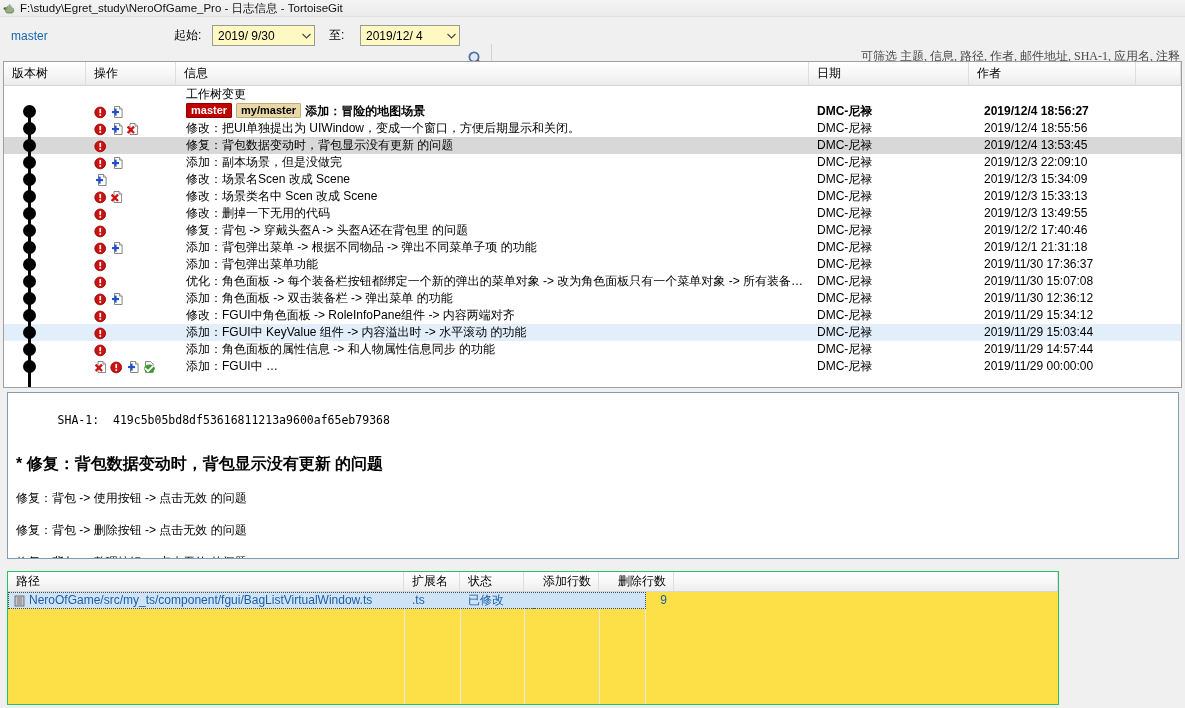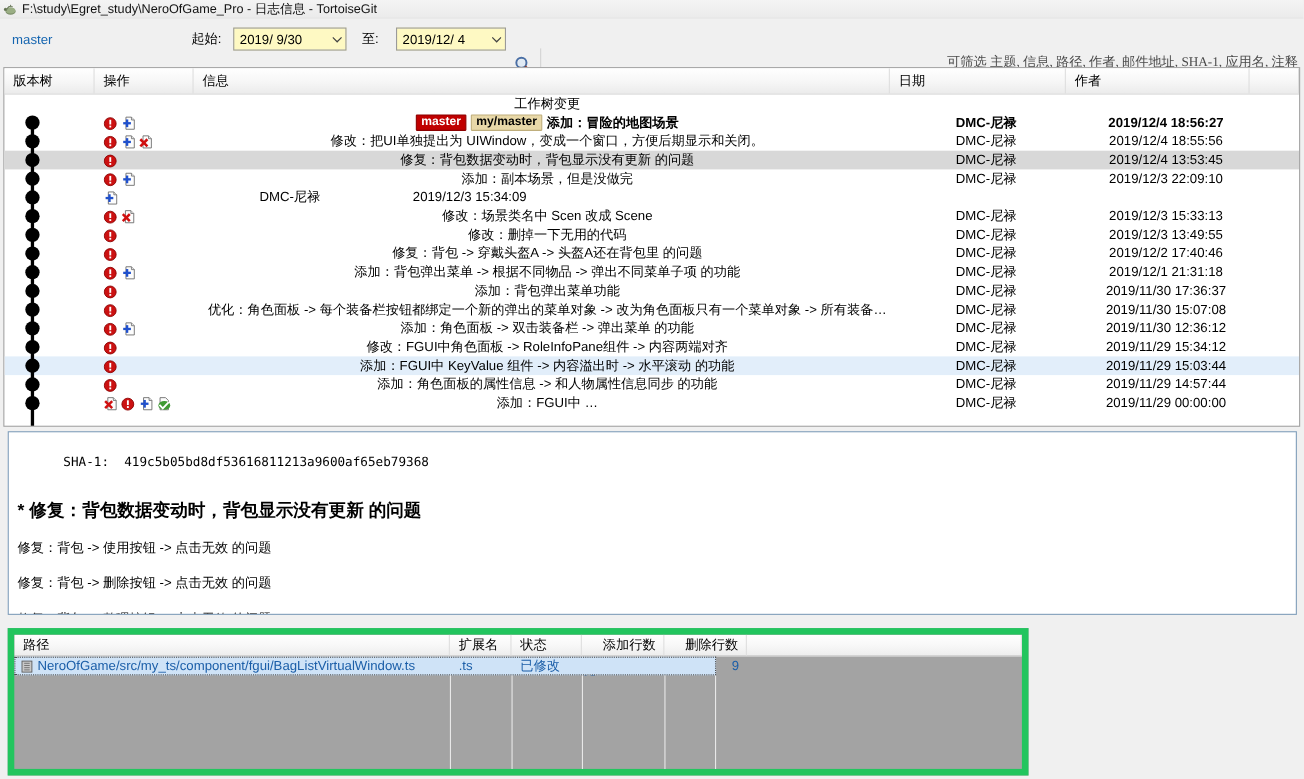--- a/index.html
+++ b/index.html
@@ -74,21 +74,20 @@
     color: #4a4a4a; font-size: 12px; font-family: Liberation Serif, serif;
   }
 
   
   .commit-panel {
     position: absolute; left: 3px; top: 61px;
     width: 1179px; height: 327px;
     background: #fff;
     border: 1px solid #a0a0a0;
     overflow: hidden;
-    text-align: center;
   }
   .headerrow {
     display: flex; height: 24px;
     background: linear-gradient(to bottom,#ffffff 0%,#f6f6f6 55%,#ebebeb 100%);
     border-bottom: 1px solid #d6d6d6;
     font-size: 12px;
   }
   .headerrow .hcell {
     display: flex; align-items: center;
     padding-left: 8px;
@@ -156,23 +155,23 @@
   .sha-line {
     font-family: "DejaVu Sans Mono", "Liberation Mono", monospace;
     font-size: 11.5px; margin-bottom: 13px; white-space: pre;
   }
   .msg-subject { font-weight: bold; font-size: 16px; margin-bottom: 15px; }
   .msg-body-line { font-size: 12px; margin-bottom: 15px; }
 
   
   .file-panel {
     position: absolute; left: 7px; top: 571px;
-    width: 928px; height: 134px;
-    background: #a3a3a3;
-    border: 6px solid #22c55e;
+    width: 1052px; height: 134px;
+    background: #fde047;
+    border: 1px solid #22c55e;
     overflow: hidden;
   }
   .fheader { display: flex; height: 20px;
     background: linear-gradient(to bottom,#ffffff 0%,#f7f7f7 55%,#ededed 100%);
     border-bottom: 1px solid #d6d6d6; font-size: 12px; }
   .fheader .hc {
     display: flex; align-items: center;
     border-right: 1px solid #dedede;
     overflow: hidden; white-space: nowrap; cursor: pointer;
   }
@@ -402,20 +401,21 @@
           <div class="cell act">
             <span style="display: inline-flex;">
               <svg width="14" height="14" viewBox="0 0 14 14" class="icn">
                 <path d="M4.5 1.5 h5.0 l2.6 2.6 v8.4 h-7.6 z" fill="#fdfdfd" stroke="#6b6b6b" stroke-width="0.8"></path>
                 <path d="M9.5 1.5 v2.6 h2.6" fill="#e0e0e0" stroke="#6b6b6b" stroke-width="0.7"></path>
                 <rect x="2.0" y="6.0" width="7.0" height="2.1" fill="#2050cc"></rect>
                 <rect x="4.5" y="3.6" width="2.1" height="7.0" fill="#2050cc"></rect>
               </svg>
             </span>
           </div>
+          <div class="cell msg"><span>修改：场景名Scen 改成 Scene</span></div>
           <div class="cell auth">DMC-尼禄</div>
           <div class="cell date">2019/12/3 15:34:09</div>
         </div>
         <div class="row">
           <div class="cell tree"></div>
           <div class="cell act">
             <span style="display: inline-flex;">
               <svg width="14" height="14" viewBox="0 0 14 14" class="icn">
                 <circle cx="6.2" cy="7.4" r="5.4" fill="#cc1111"></circle>
                 <circle cx="6.2" cy="7.4" r="5.4" fill="none" stroke="#8b0000" stroke-width="0.8"></circle>

